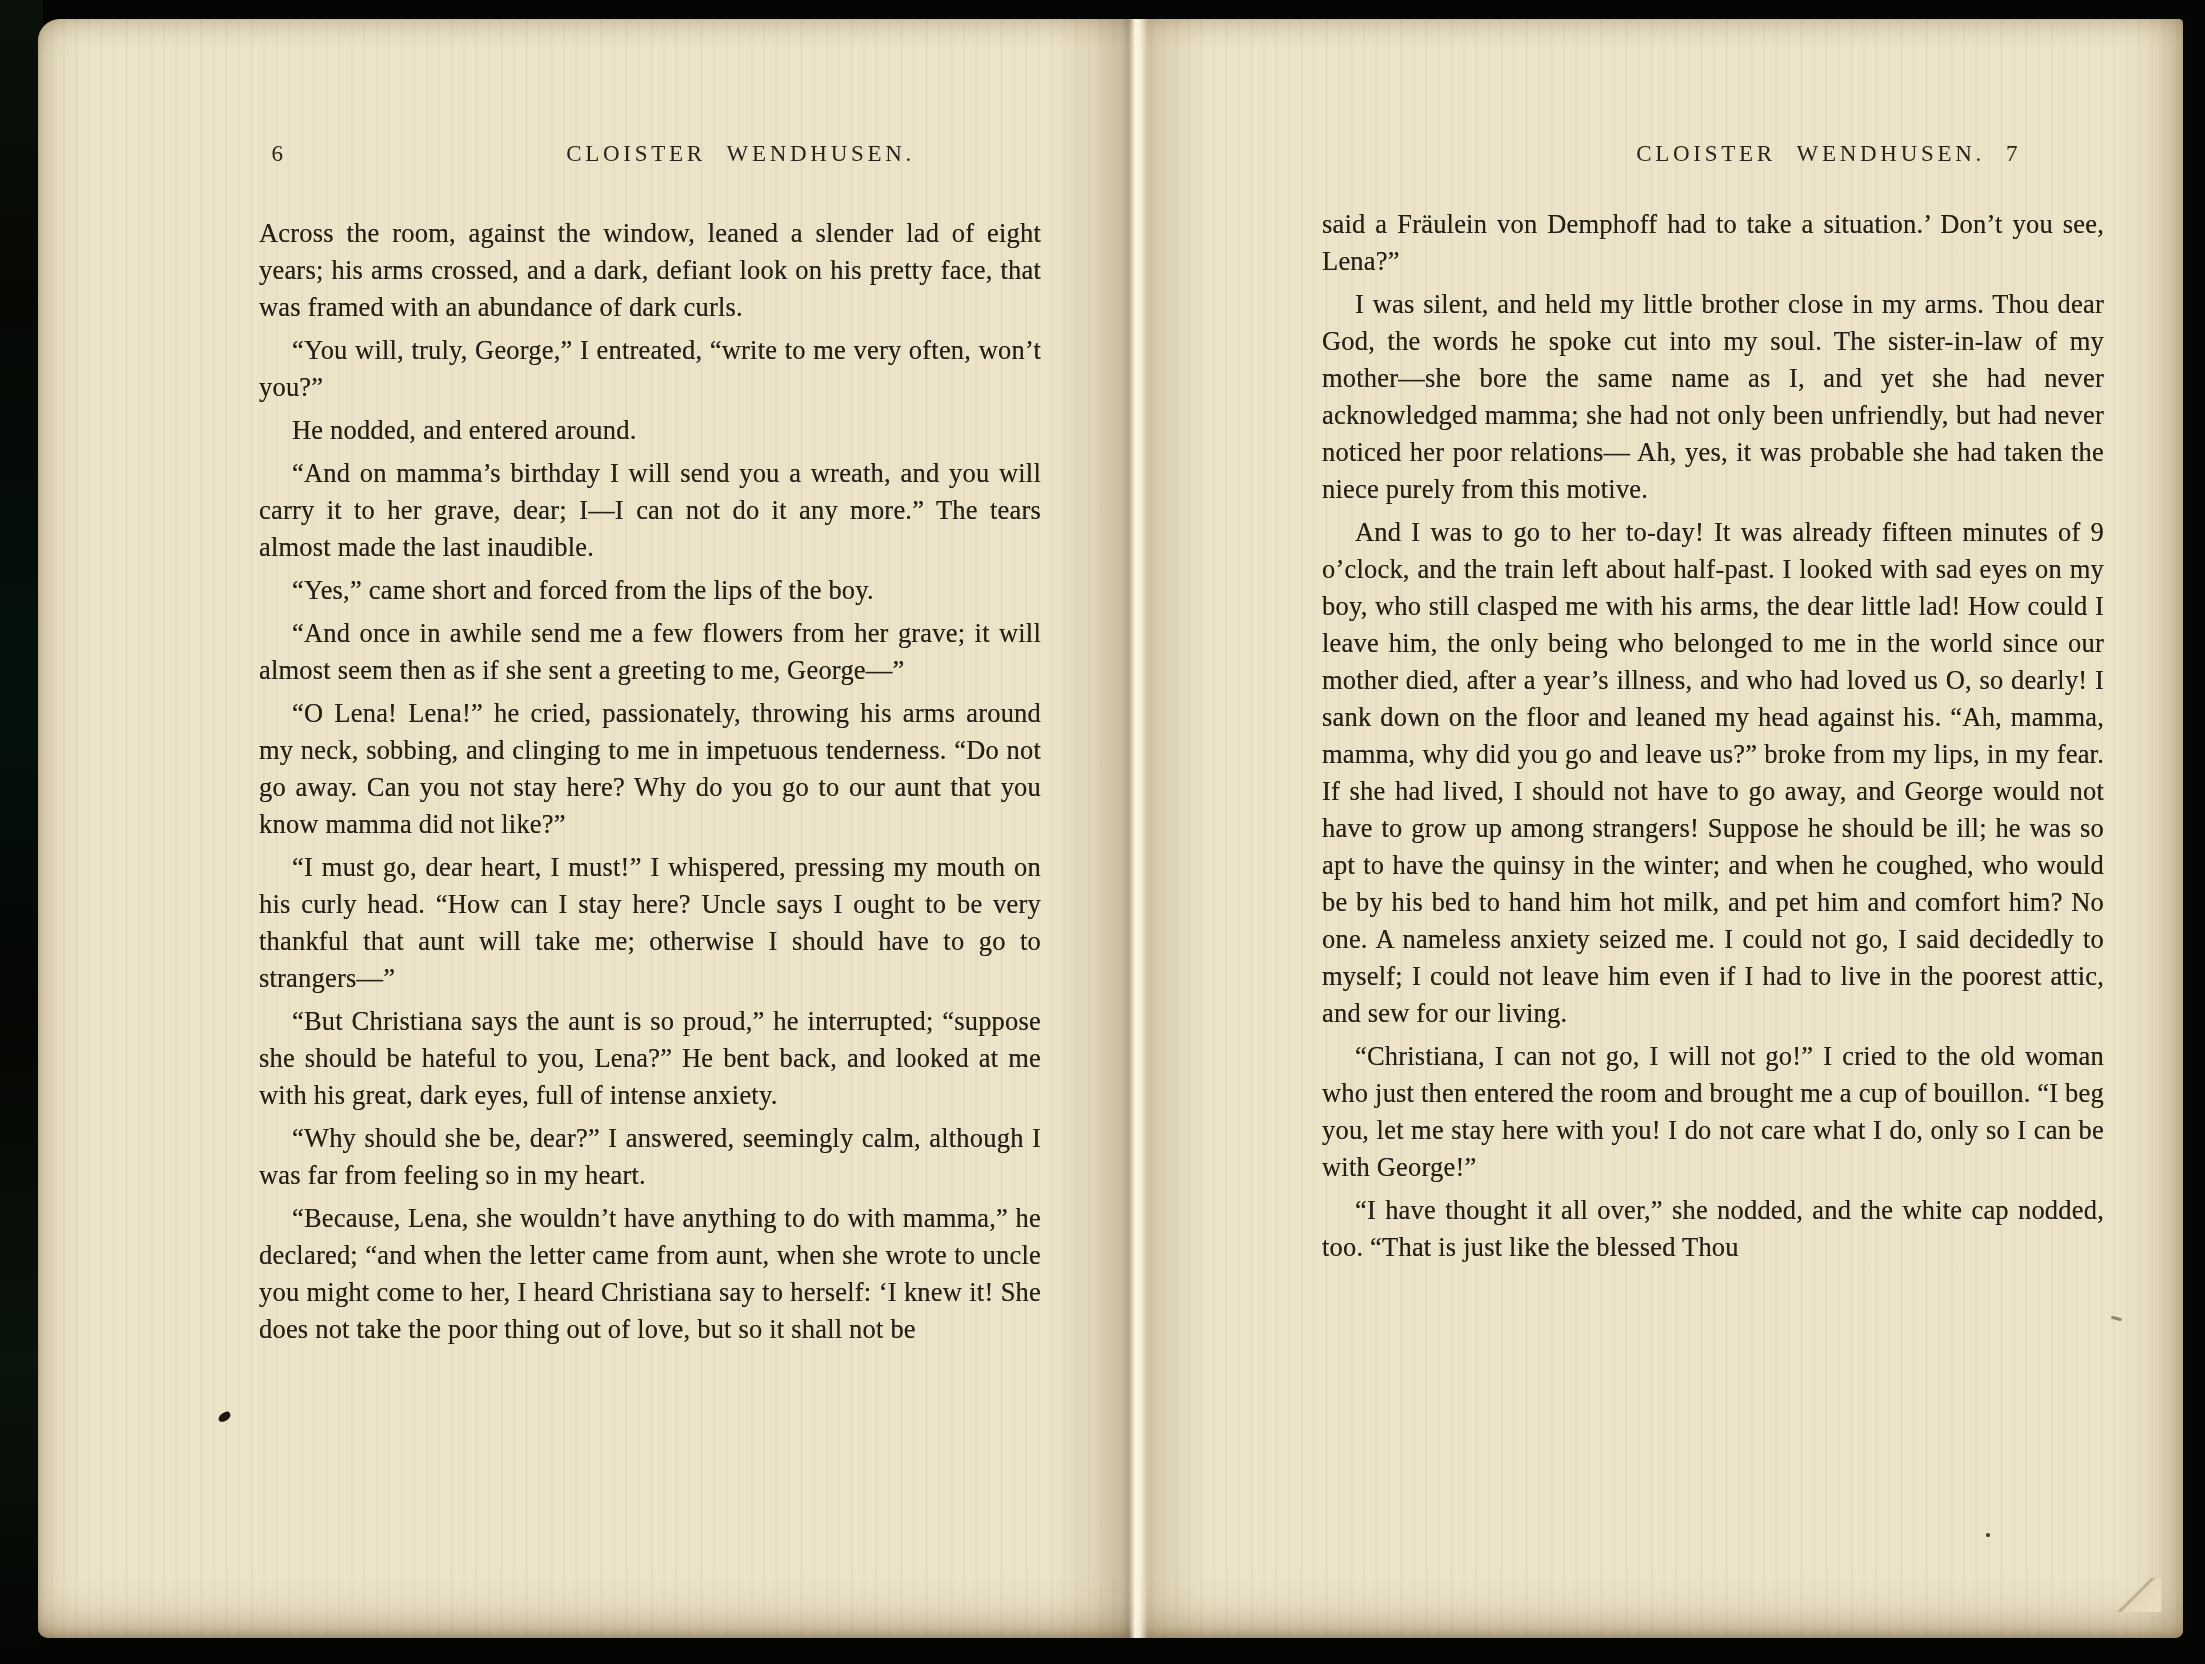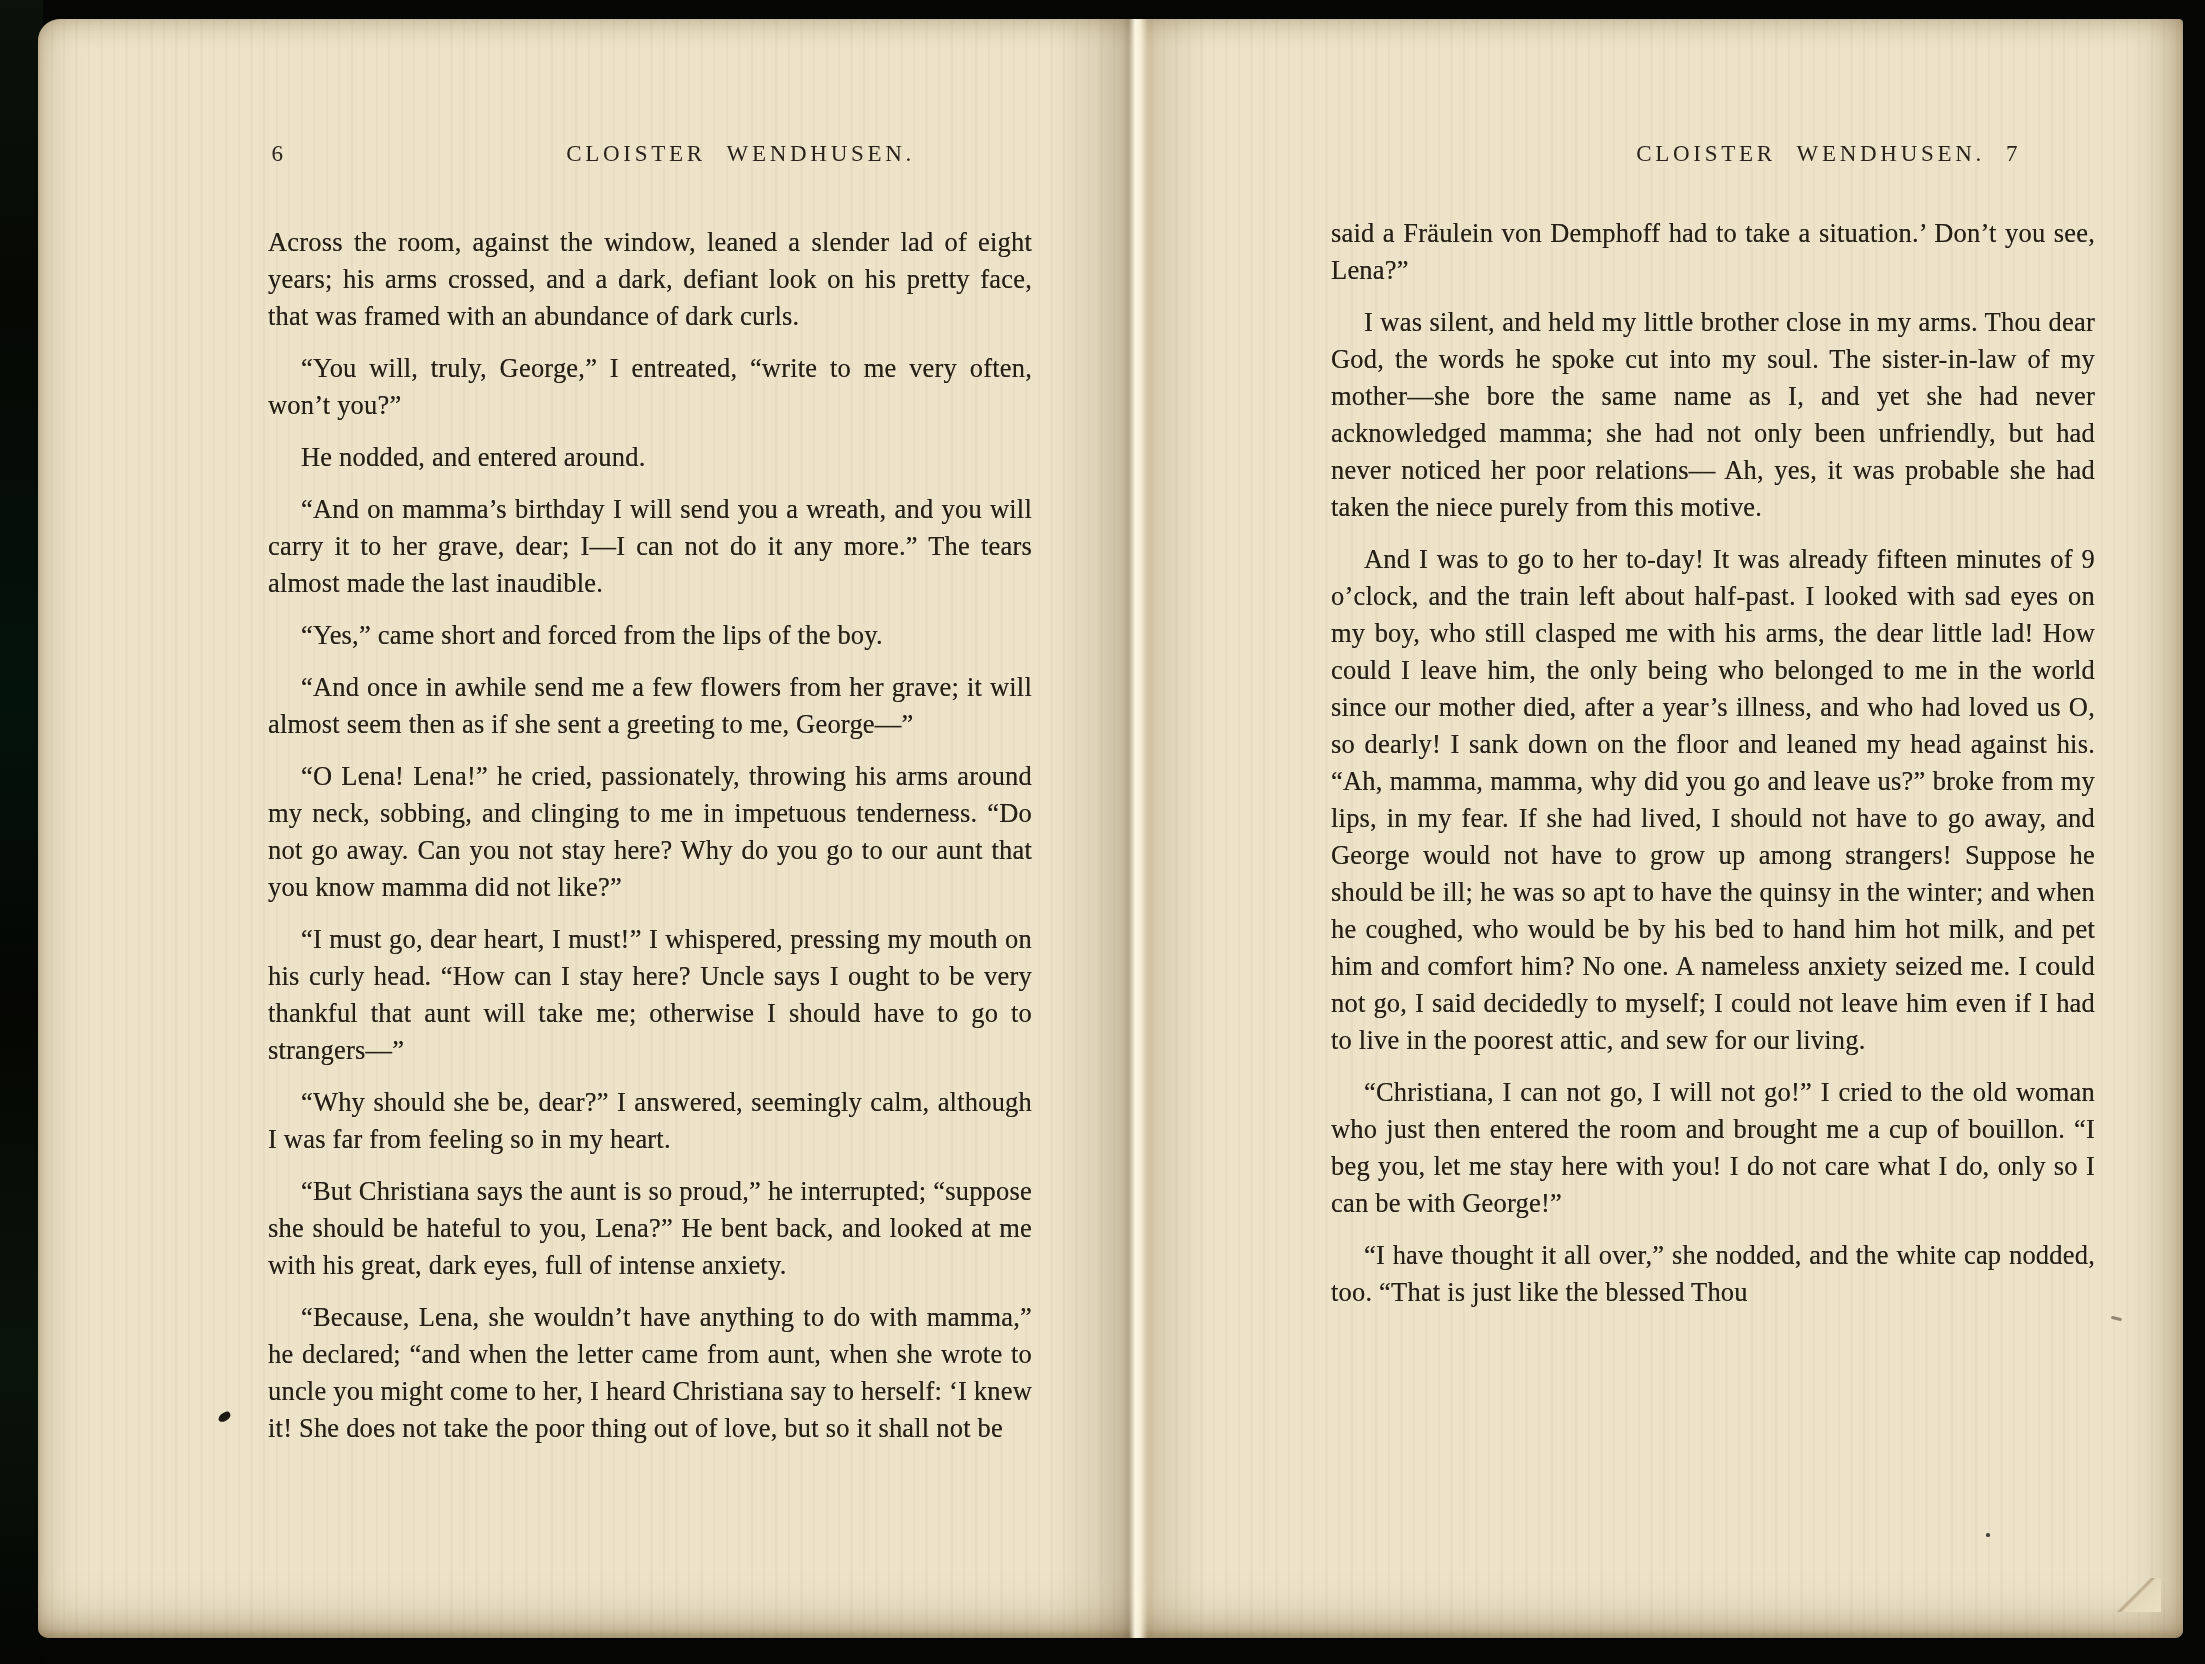--- a/index.html
+++ b/index.html
@@ -56,21 +56,21 @@
 
   .page-text {
     position:absolute; width:794px;
     font-size:26.5px; line-height:37px;
     text-align:justify; color:#251f16;
     letter-spacing:0.2px;
     text-shadow:0 0 0.4px rgba(37,31,22,0.65);
   }
   .left-text  { left:215px;  top:190px; }
   .right-text { left:1278px; top:181px; }
-  .page-text p { margin:15px; text-indent:33px; }
+  .page-text p { margin:6px; text-indent:33px; }
   .page-text p.flush { text-indent:0; }
 
   
   .speck { position:absolute; pointer-events:none; }
   .speck-blot  { left:218px;  top:1413px; width:12.5px; height:8px; background:#1e1913; border-radius:60% 40% 55% 45%; transform:rotate(-28deg); }
   .speck-dot   { left:1986px; top:1533px; width:3.7px;  height:3.7px;  background:#45403a; border-radius:50%; }
   .speck-dash  { left:2111px; top:1317px; width:11px; height:2.9px;  background:rgba(72,60,44,0.55); border-radius:1.5px; transform:rotate(14deg); }
   .corner-fold {
     position:absolute; right:22px; bottom:26.5px; width:47px; height:34px;
     background:linear-gradient(135deg, rgba(0,0,0,0) 44%, rgba(118,92,52,0.40) 48%, #e4d9bb 53%, #eadfc2 100%);
@@ -97,22 +97,22 @@
 
     <div class="page-text left-text">
       <p class="flush">Across the room, against the window, leaned a slender lad of eight years; his arms crossed, and a dark, defiant look on his pretty face, that was framed with an abundance of dark curls.</p>
       <p>“You will, truly, George,” I entreated, “write to me very often, won’t you?”</p>
       <p>He nodded, and entered around.</p>
       <p>“And on mamma’s birthday I will send you a wreath, and you will carry it to her grave, dear; I—I can not do it any more.” The tears almost made the last inaudible.</p>
       <p>“Yes,” came short and forced from the lips of the boy.</p>
       <p>“And once in awhile send me a few flowers from her grave; it will almost seem then as if she sent a greeting to me, George—”</p>
       <p>“O Lena! Lena!” he cried, passionately, throwing his arms around my neck, sobbing, and clinging to me in impetuous tenderness. “Do not go away. Can you not stay here? Why do you go to our aunt that you know mamma did not like?”</p>
       <p>“I must go, dear heart, I must!” I whispered, pressing my mouth on his curly head. “How can I stay here? Uncle says I ought to be very thankful that aunt will take me; otherwise I should have to go to strangers—”</p>
+      <p>“But Christiana says the aunt is so proud,” he interrupted; “suppose she should be hateful to you, Lena?” He bent back, and looked at me with his great, dark eyes, full of intense anxiety.</p>
       <p>“Why should she be, dear?” I answered, seemingly calm, although I was far from feeling so in my heart.</p>
-      <p>“But Christiana says the aunt is so proud,” he interrupted; “suppose she should be hateful to you, Lena?” He bent back, and looked at me with his great, dark eyes, full of intense anxiety.</p>
       <p>“Because, Lena, she wouldn’t have anything to do with mamma,” he declared; “and when the letter came from aunt, when she wrote to uncle you might come to her, I heard Christiana say to herself: ‘I knew it! She does not take the poor thing out of love, but so it shall not be</p>
     </div>
 
     <div class="page-text right-text">
       <p class="flush">said a Fräulein von Demphoff had to take a situation.’ Don’t you see, Lena?”</p>
       <p>I was silent, and held my little brother close in my arms. Thou dear God, the words he spoke cut into my soul. The sister-in-law of my mother—she bore the same name as I, and yet she had never acknowledged mamma; she had not only been unfriendly, but had never noticed her poor relations— Ah, yes, it was probable she had taken the niece purely from this motive.</p>
       <p>And I was to go to her to-day! It was already fifteen minutes of 9 o’clock, and the train left about half-past. I looked with sad eyes on my boy, who still clasped me with his arms, the dear little lad! How could I leave him, the only being who belonged to me in the world since our mother died, after a year’s illness, and who had loved us O, so dearly! I sank down on the floor and leaned my head against his. “Ah, mamma, mamma, why did you go and leave us?” broke from my lips, in my fear. If she had lived, I should not have to go away, and George would not have to grow up among strangers! Suppose he should be ill; he was so apt to have the quinsy in the winter; and when he coughed, who would be by his bed to hand him hot milk, and pet him and comfort him? No one. A nameless anxiety seized me. I could not go, I said decidedly to myself; I could not leave him even if I had to live in the poorest attic, and sew for our living.</p>
       <p>“Christiana, I can not go, I will not go!” I cried to the old woman who just then entered the room and brought me a cup of bouillon. “I beg you, let me stay here with you! I do not care what I do, only so I can be with George!”</p>
       <p>“I have thought it all over,” she nodded, and the white cap nodded, too. “That is just like the blessed Thou</p>
     </div>

